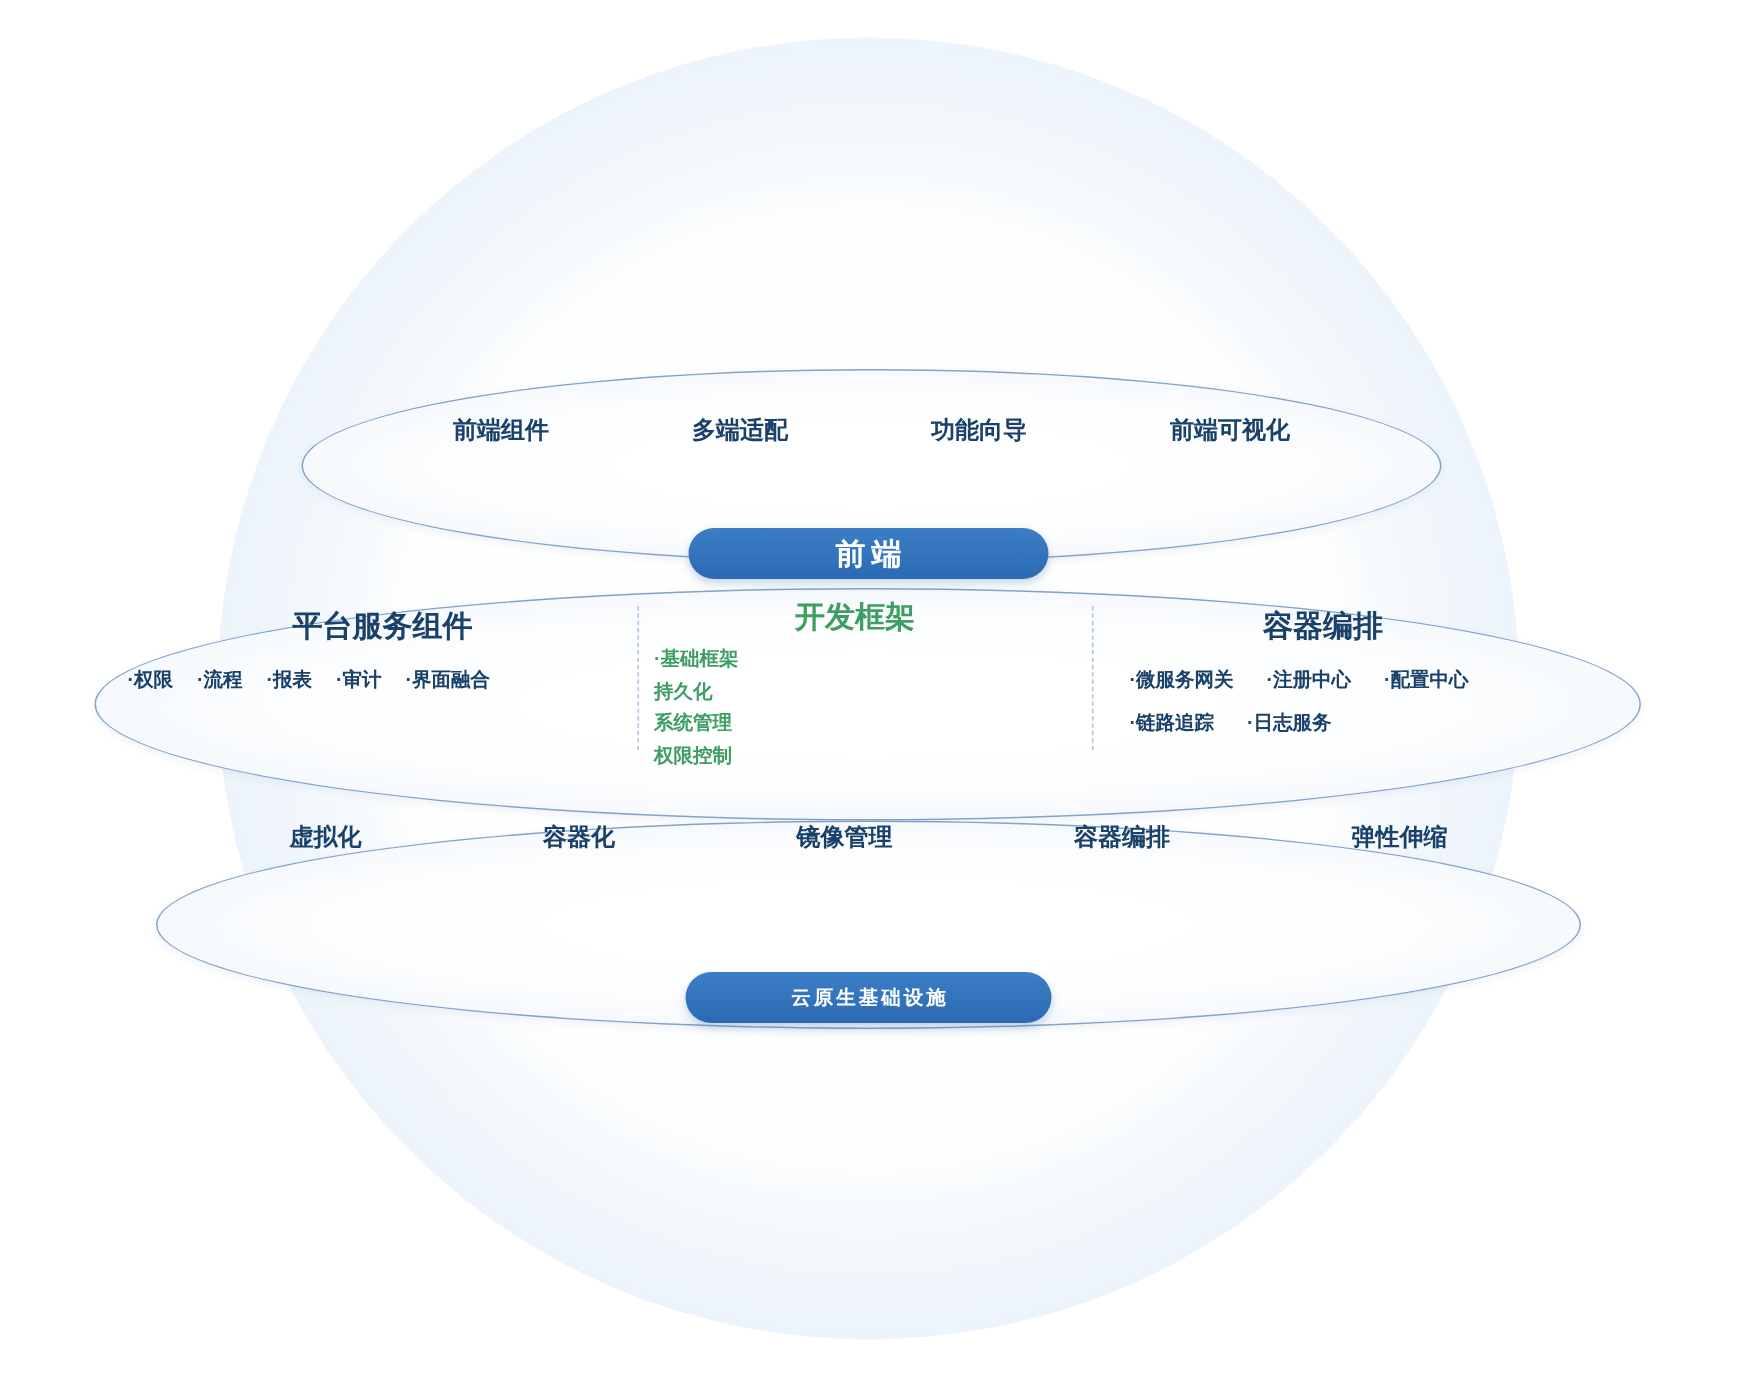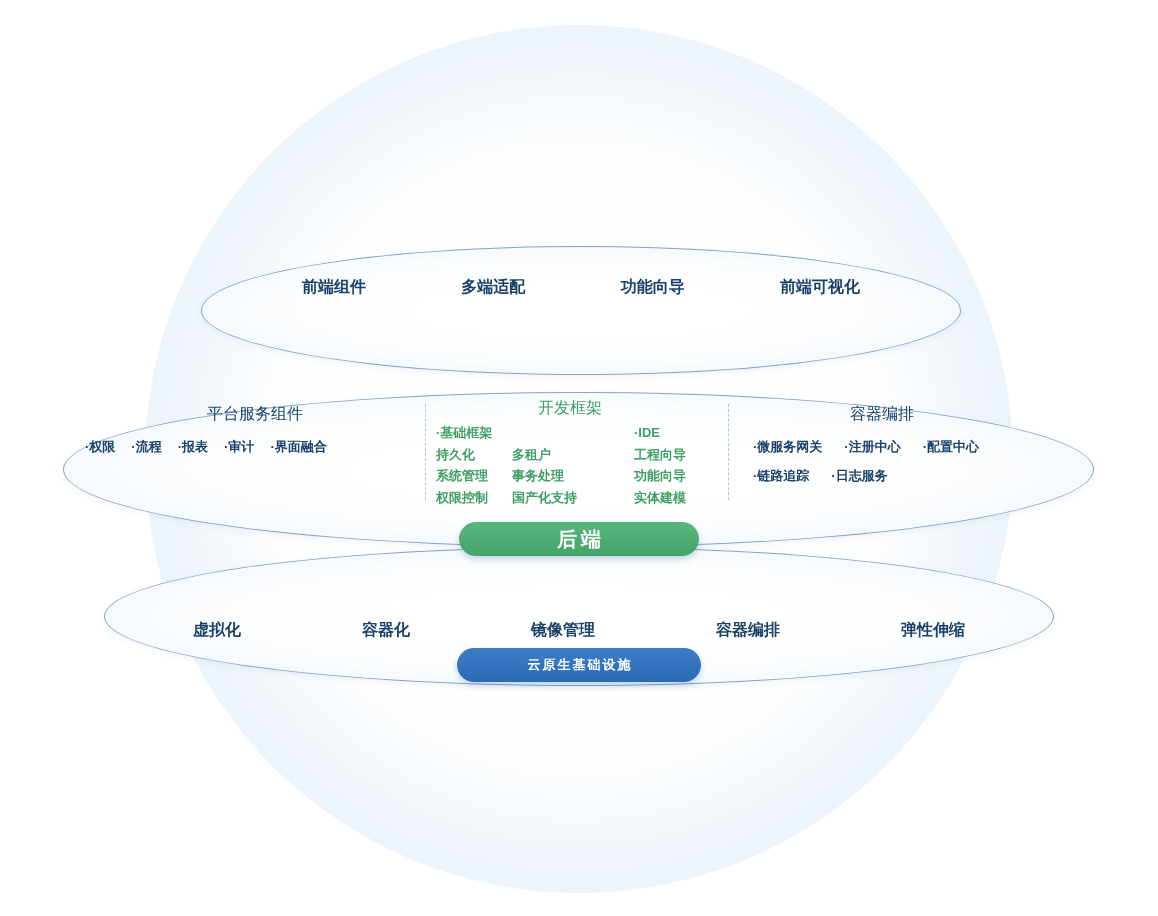--- a/index.html
+++ b/index.html
@@ -30,30 +30,30 @@
   .ellipse-mid{left:63px;top:392px;width:1029px;height:153px;}
   .ellipse-bottom{left:104px;top:547px;width:948px;height:137px;}
 
   .top-items{
     position:absolute;left:0;top:0;right:0;bottom:0;
     display:flex;align-items:center;justify-content:space-between;
     padding:0 100px 46px 100px;box-sizing:border-box;
   }
   .bottom-items{
     position:absolute;left:0;top:0;right:0;bottom:0;
-    display:flex;align-items:flex-end;justify-content:space-between;
+    display:flex;align-items:flex-start;justify-content:space-between;
     padding:0 88px 44px 88px;box-sizing:border-box;
   }
   .big-item{
     font-size:16px;font-weight:700;color:#1a4169;white-space:nowrap;
   }
 
   
   .mid-content{position:absolute;left:63px;top:392px;width:1029px;height:153px;}
-  .section-title{font-size:16px;font-weight:400;color:#1a4169;text-align:center;white-space:nowrap;}
+  .section-title{font-size:20px;font-weight:700;color:#1a4169;text-align:center;white-space:nowrap;}
   .section-title.green{color:#3f9e63;}
   .small{font-size:13px;font-weight:700;color:#1a4169;white-space:nowrap;}
   .small.green{color:#3f9e63;}
 
   .platform{position:absolute;left:12px;top:12px;width:360px;}
   .platform .rows{margin-top:12px;padding-left:10px;}
   .p-row{display:flex;gap:16px;margin-bottom:9px;line-height:20px;}
 
   .framework{position:absolute;left:369px;top:6px;width:290px;}
   .fw-title{margin-bottom:3px;padding-right:14px;text-align:center;}
@@ -127,32 +127,20 @@
 
     <div class="framework">
       <div class="section-title green fw-title">开发框架</div>
       <div class="fw-cols">
         <div class="fw-col fw-col1">
           <span class="small green">·基础框架</span>
           <span class="small green">持久化</span>
           <span class="small green">系统管理</span>
           <span class="small green">权限控制</span>
         </div>
-        <div class="fw-col fw-col2">
-          <span class="fw-spacer"></span>
-          <span class="small green">多租户</span>
-          <span class="small green">事务处理</span>
-          <span class="small green">国产化支持</span>
-        </div>
-        <div class="fw-col fw-col3">
-          <span class="small green">·IDE</span>
-          <span class="small green">工程向导</span>
-          <span class="small green">功能向导</span>
-          <span class="small green">实体建模</span>
-        </div>
       </div>
     </div>
 
     <div class="divider divider-right"></div>
 
     <div class="micro">
       <div class="section-title">容器编排</div>
       <div class="rows">
         <div class="m-row">
           <span class="small">·微服务网关</span>
@@ -171,16 +159,16 @@
   <div class="ellipse ellipse-bottom">
     <div class="bottom-items">
       <span class="big-item">虚拟化</span>
       <span class="big-item">容器化</span>
       <span class="big-item">镜像管理</span>
       <span class="big-item">容器编排</span>
       <span class="big-item">弹性伸缩</span>
     </div>
   </div>
 
-  <div class="pill pill-green pill-backend">后端</div>
+  <div class="pill pill-blue pill-frontend">前端</div>
   <div class="pill pill-blue pill-cloud">云原生基础设施</div>
 
 </div>
 
 </body></html>

